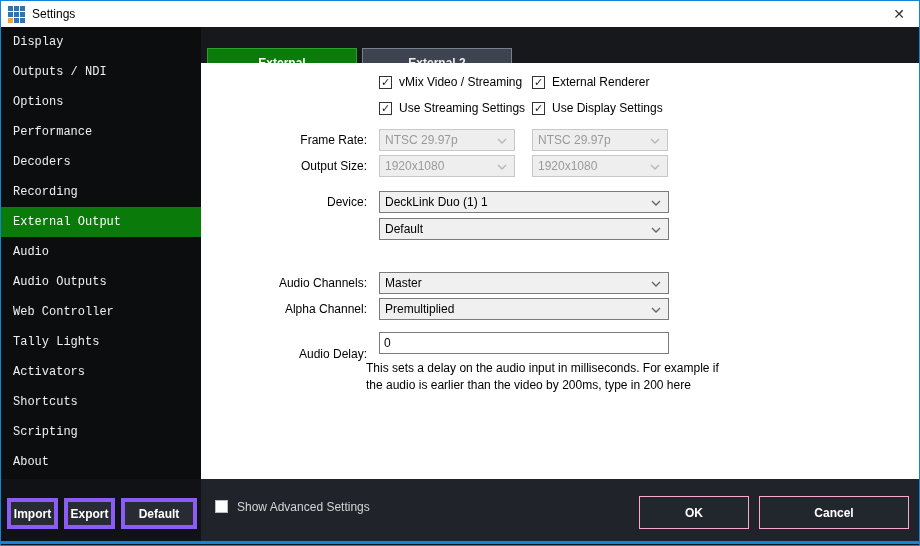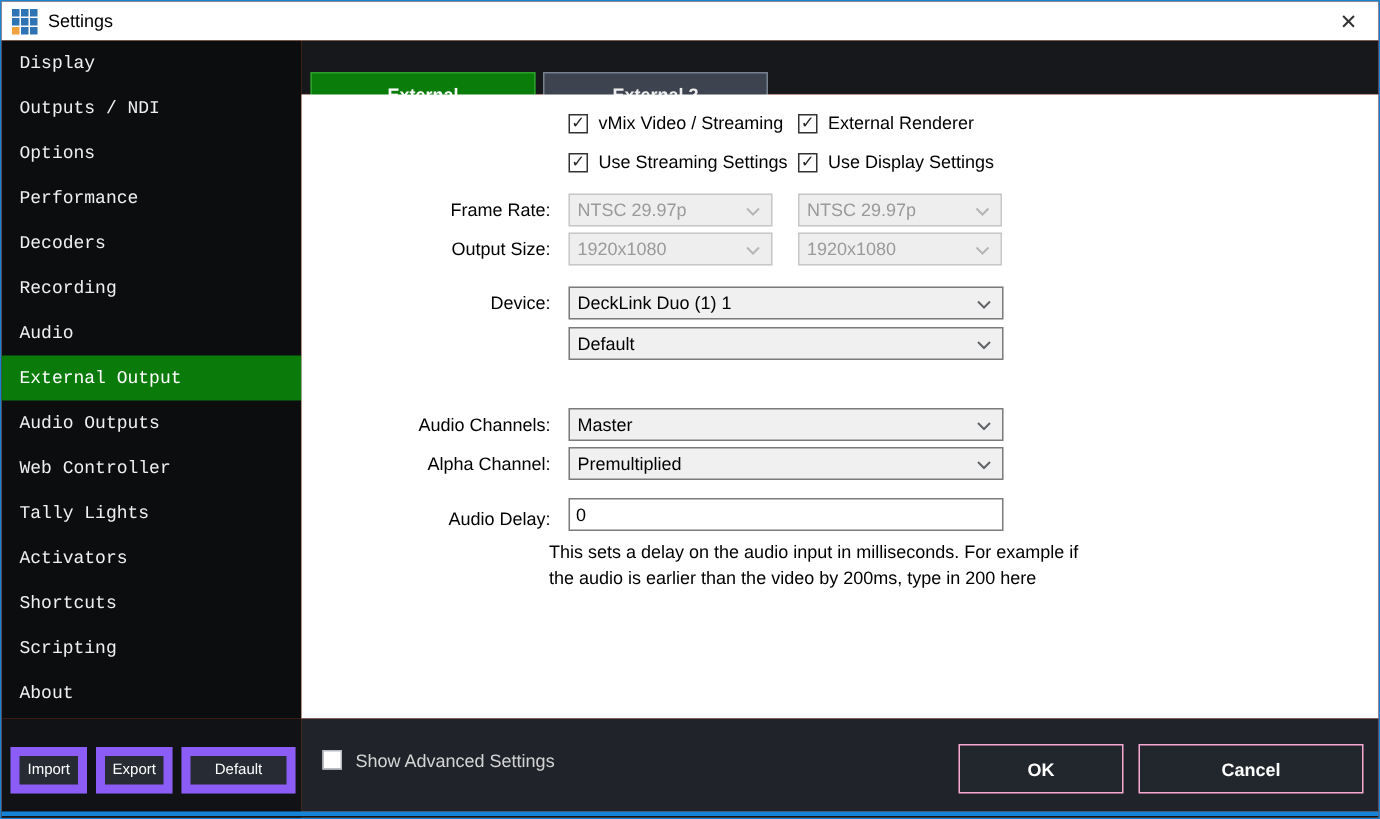--- a/index.html
+++ b/index.html
@@ -17,22 +17,22 @@
   .app-logo span.orange { background:#efa23d; }
   .title-text { position:absolute; left:31px; top:6px; font-size:12px; color:#000; }
   .close-btn { position:absolute; right:4px; top:0; width:32px; height:26px;
     display:flex; align-items:center; justify-content:center;
     font-size:14px; color:#333; cursor:default; }
   
   .sidebar { position:absolute; left:0; top:26px; width:200px; height:452px; background:#0c0d0f; }
   .side-item { height:30px; line-height:30px; padding-left:12px; color:#f0f0f0; cursor:default;font-family:Liberation Mono, monospace; }
   .side-item.selected { background:#0a7a0a; color:#fff; }
   .sidebar-footer { position:absolute; left:0; top:478px; width:200px; height:67px; background:#101216; }
-  .sf-btn { position:absolute; height:31px; background:#272b33; border:6px solid #8b5cf6;
-    color:#fff; font-weight:normal; font-size:10px; display:flex; align-items:center; justify-content:center; }
+  .sf-btn { position:absolute; height:31px; background:#272b33; border:4px solid #8b5cf6;
+    color:#fff; font-weight:bold; font-size:12px; display:flex; align-items:center; justify-content:center; }
   
   .tabstrip { position:absolute; left:200px; top:26px; width:718px; height:36px; background:#17181c; }
   .tab { position:absolute; top:21px; height:30px; width:150px; display:flex; align-items:center;
     justify-content:center; font-weight:bold; font-size:12px; }
   .tab.active { left:6px; background:#0a7c0a; border:1px solid #2d9e2d; color:#fff; }
   .tab.inactive { left:161px; background:#3d4450; border:1px solid #77808f; color:#ececec; }
   
   .content { position:absolute; left:200px; top:62px; width:718px; height:416px; background:#fff; }
   .row-label { position:absolute; left:0; width:166px; text-align:right; color:#000; }
   .cb { position:absolute; display:flex; align-items:center; gap:7px; }
@@ -75,22 +75,22 @@
     <div class="close-btn">✕</div>
   </div>
 
   <div class="sidebar">
     <div class="side-item">Display</div>
     <div class="side-item">Outputs / NDI</div>
     <div class="side-item">Options</div>
     <div class="side-item">Performance</div>
     <div class="side-item">Decoders</div>
     <div class="side-item">Recording</div>
+    <div class="side-item selected">External Output</div>
     <div class="side-item">Audio</div>
-    <div class="side-item selected">External Output</div>
     <div class="side-item">Audio Outputs</div>
     <div class="side-item">Web Controller</div>
     <div class="side-item">Tally Lights</div>
     <div class="side-item">Activators</div>
     <div class="side-item">Shortcuts</div>
     <div class="side-item">Scripting</div>
     <div class="side-item">About</div>
   </div>
 
   <div class="sidebar-footer">
@@ -175,21 +175,21 @@
     </div>
 
     <div class="row-label" style="top:239px;">Alpha Channel:</div>
     <div class="combo" style="left:178px; top:235px; width:290px;">
       <span>Premultiplied</span>
       <svg class="chev" width="10" height="6">
           <polyline points="1,1 5,5 9,1" fill="none" stroke="#5f6368" stroke-width="1.3"></polyline>
         </svg>
     </div>
 
-    <div class="row-label" style="top:276px;">Audio Delay:</div>
+    <div class="row-label" style="top:284px;">Audio Delay:</div>
     <input class="text-input" style="left: 178px; top: 269px; width: 290px;" value="0">
 
     <div class="help">
       <div>This sets a delay on the audio input in milliseconds. For example if</div>
       <div>the audio is earlier than the video by 200ms, type in 200 here</div>
     </div>
   </div>
 
   <div class="footer">
     <div class="adv-box"></div>

